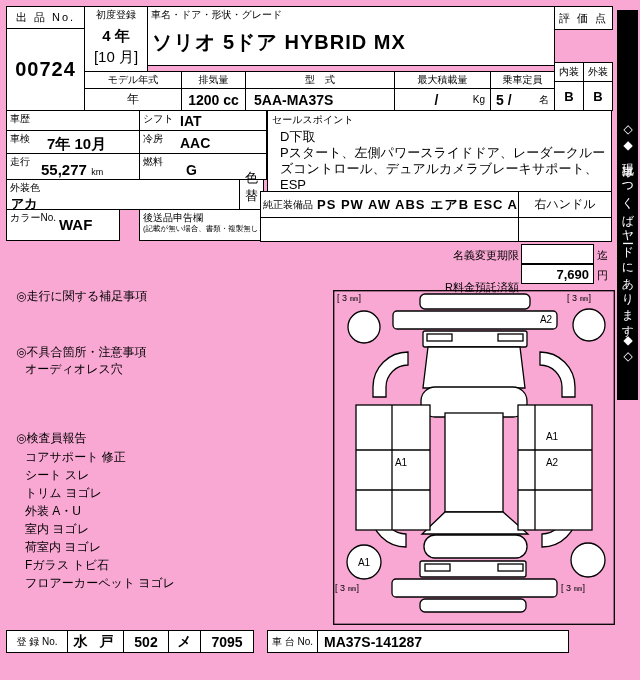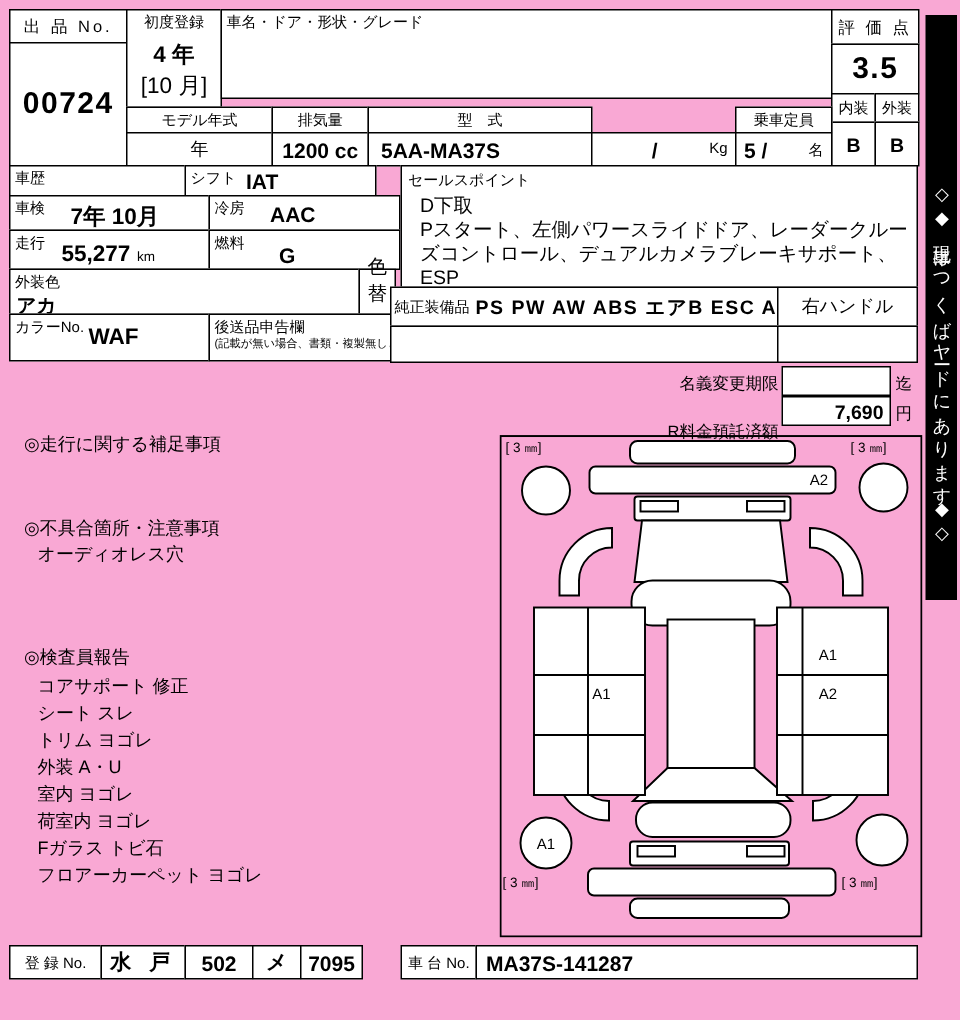--- a/index.html
+++ b/index.html
@@ -35,51 +35,52 @@
   <div class="cell ctr big" style="left:6px;top:28px;width:79px;height:83px">00724</div>
 
   <div class="cell" style="left:84px;top:6px;width:64px;height:66px">
     <div class="ctr lbl10" style="height:16px">初度登録</div>
     <div class="ctr v15" style="height:26px">4 年</div>
     <div class="ctr" style="height:16px;font-size:15px">[10 月]</div>
   </div>
 
   <div class="cell" style="left:147px;top:6px;width:408px;height:60px">
     <div class="cl">車名・ドア・形状・グレード</div>
+    <div class="big" style="margin:22px 0 0 4px">ソリオ 5ドア  HYBRID MX</div>
   </div>
 
   <div class="cell ctr lbl11" style="left:554px;top:6px;width:59px;height:24px">評 価 点</div>
-  <div class="cell ctr big" style="left:554px;top:29px;width:59px;height:34px">3.5</div>
   <div class="cell ctr lbl10" style="left:554px;top:62px;width:30px;height:20px">内装</div>
   <div class="cell ctr lbl10" style="left:583px;top:62px;width:30px;height:20px">外装</div>
   <div class="cell ctr v13" style="left:554px;top:81px;width:30px;height:30px">B</div>
   <div class="cell ctr v13" style="left:583px;top:81px;width:30px;height:30px">B</div>
 
   <div class="cell ctr lbl10" style="left:84px;top:71px;width:98px;height:18px">モデル年式</div>
   <div class="cell ctr lbl10" style="left:181px;top:71px;width:65px;height:18px">排気量</div>
   <div class="cell ctr lbl10" style="left:245px;top:71px;width:150px;height:18px">型　式</div>
+  <div class="cell ctr lbl10" style="left:394px;top:71px;width:97px;height:18px">最大積載量</div>
   <div class="cell ctr lbl10" style="left:490px;top:71px;width:65px;height:18px">乗車定員</div>
 
   <div class="cell ctr" style="left:84px;top:88px;width:98px;height:23px;font-size:12px">年</div>
   <div class="cell ctr v14" style="left:181px;top:88px;width:65px;height:23px">1200 cc</div>
   <div class="cell v14" style="left:245px;top:88px;width:150px;height:23px;display:flex;align-items:center;padding-left:8px">5AA-MA37S</div>
   <div class="cell" style="left:394px;top:88px;width:97px;height:23px;display:flex;align-items:center;justify-content:space-between;padding:0 5px">
     <span></span>
     <span class="v14">/</span>
     <span class="lbl10">Kg</span>
   </div>
   <div class="cell" style="left:490px;top:88px;width:65px;height:23px;display:flex;align-items:center;justify-content:space-between;padding:0 5px">
     <span class="v14">5 /</span>
     <span class="lbl10">名</span>
   </div>
 
   <div class="cell" style="left:6px;top:110px;width:134px;height:21px">
     <div class="cl">車歴</div>
   </div>
-  <div class="cell" style="left:123px;top:110px;width:128px;height:21px">
+  <div class="cell" style="left:139px;top:110px;width:128px;height:21px">
     <div class="cl">シフト</div>
     <div class="v14 nob" style="left:40px;top:2px">IAT</div>
   </div>
 
   <div class="cell" style="left:6px;top:130px;width:134px;height:24px">
     <div class="cl">車検</div>
     <div class="v15 nob" style="left:40px;top:4px">7年 10月</div>
   </div>
   <div class="cell" style="left:139px;top:130px;width:128px;height:24px">
     <div class="cl">冷房</div>
@@ -99,21 +100,21 @@
   </div>
 
   <div class="cell" style="left:6px;top:179px;width:234px;height:31px">
     <div class="cl">外装色</div>
     <div class="v13 nob" style="left:4px;top:15px">アカ</div>
   </div>
   <div class="cell" style="left:239px;top:179px;width:25px;height:31px">
     <div class="ctr" style="font-size:13px;height:14px">色替</div>
   </div>
 
-  <div class="cell" style="left:6px;top:209px;width:134px;height:32px">
+  <div class="cell" style="left:6px;top:209px;width:114px;height:32px">
     <div class="cl">カラーNo.</div>
     <div class="v15 nob" style="left:52px;top:6px">WAF</div>
   </div>
   <div class="cell" style="left:139px;top:209px;width:176px;height:32px">
     <div class="cl">後送品申告欄</div>
     <div class="nob" style="left:3px;top:14px;font-size:7.5px;white-space:nowrap">(記載が無い場合、書類・複製無しと致します)</div>
   </div>
 
   <div class="cell" style="left:267px;top:110px;width:345px;height:82px">
     <div class="lbl10" style="padding:2px 0 2px 4px">セールスポイント</div>
@@ -206,18 +207,18 @@
   <div class="strip">
     <div class="strip-inner">
       <span>◇◆</span><span>現車はつくばヤードにあります</span><span>◆◇</span>
     </div>
   </div>
 
   <div class="cell ctr lbl10" style="left:6px;top:630px;width:62px;height:23px">登 録 No.</div>
   <div class="cell ctr v14" style="left:67px;top:630px;width:57px;height:23px;letter-spacing:4px">水 戸</div>
   <div class="cell ctr v14" style="left:123px;top:630px;width:46px;height:23px">502</div>
   <div class="cell ctr v14" style="left:168px;top:630px;width:33px;height:23px">メ</div>
-  <div class="cell ctr v14" style="left:200px;top:630px;width:42px;height:23px">7095</div>
+  <div class="cell ctr v14" style="left:200px;top:630px;width:54px;height:23px">7095</div>
 
   <div class="cell ctr lbl10" style="left:267px;top:630px;width:51px;height:23px">車 台 No.</div>
-  <div class="cell v14" style="left:317px;top:630px;width:295px;height:23px;display:flex;align-items:center;padding-left:6px">MA37S-141287</div>
+  <div class="cell v14" style="left:317px;top:630px;width:252px;height:23px;display:flex;align-items:center;padding-left:6px">MA37S-141287</div>
 
 </div>
 
 </body></html>

